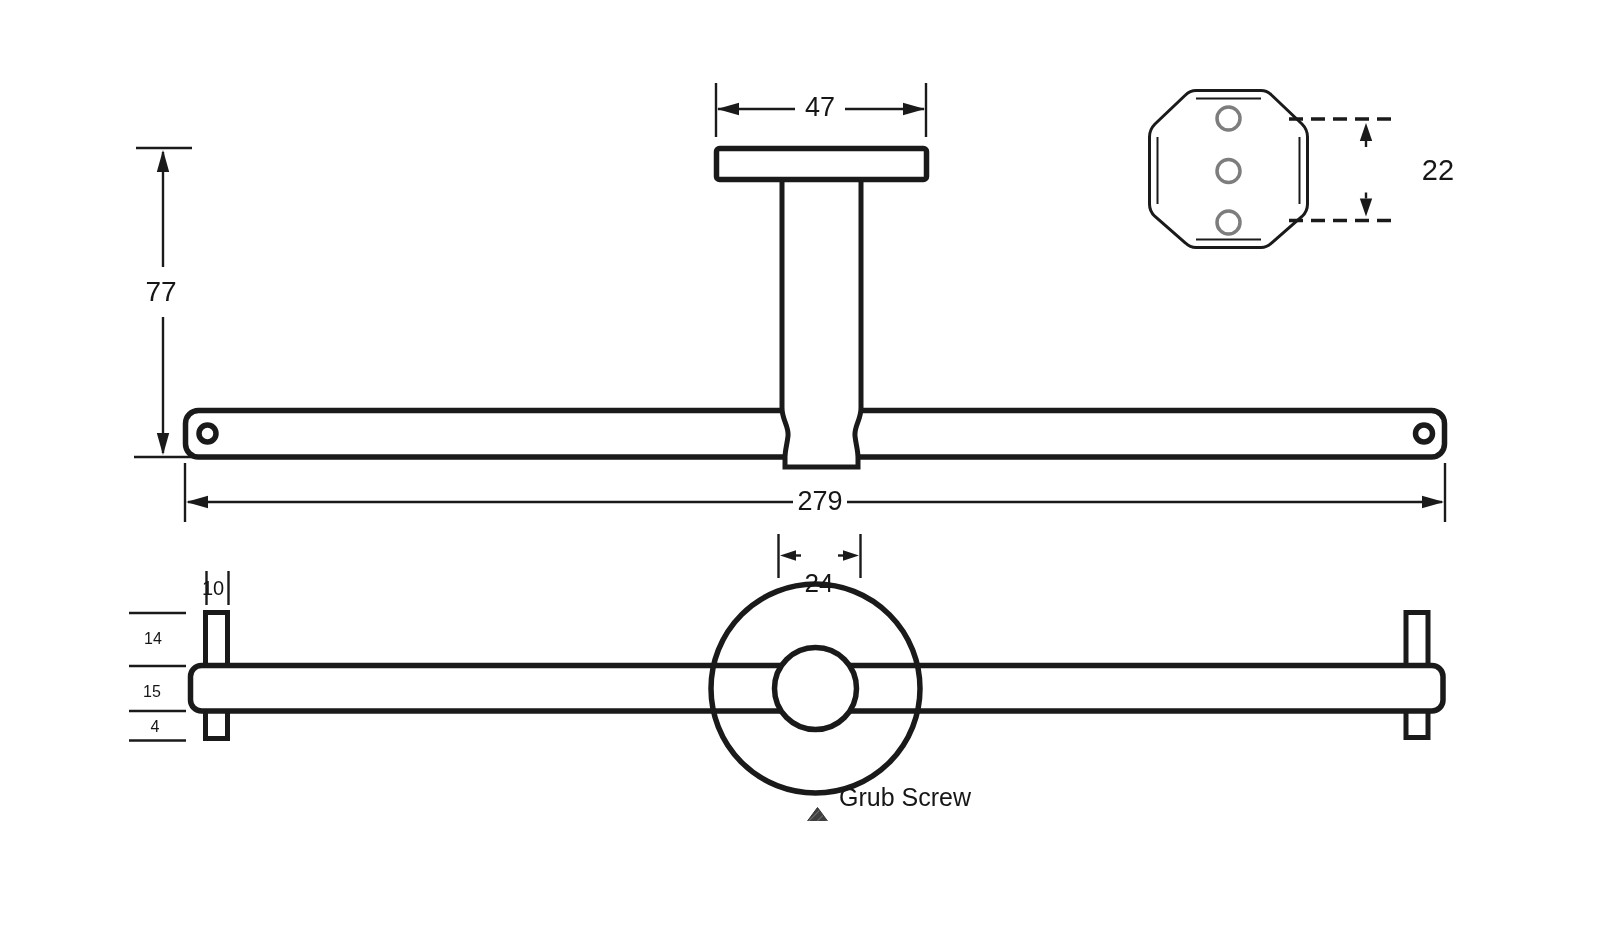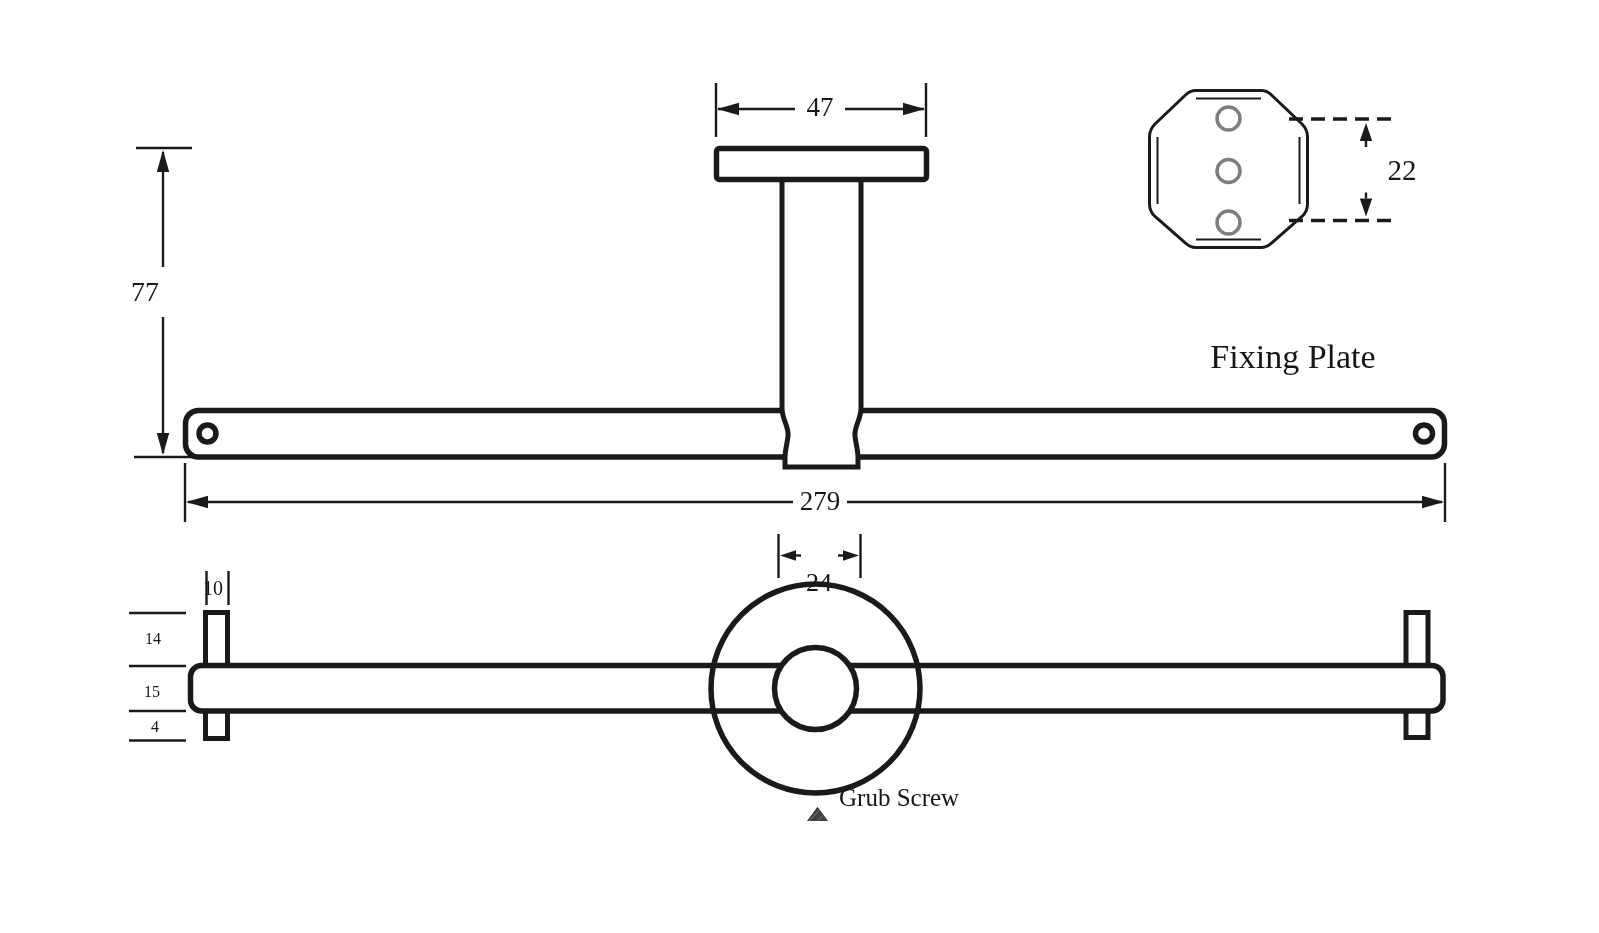--- a/index.html
+++ b/index.html
@@ -1,20 +1,20 @@
 <!DOCTYPE html>
 <html><head>
 <meta charset="utf-8">
 <style>
   html,body{margin:0;padding:0;background:#ffffff;}
   .canvas{
     position:relative;
     width:1599px;height:821px;
     background:#ffffff;
-    font-family:Liberation Serif, serif;
+    font-family:Liberation Sans, sans-serif;
     color:#161616;
     overflow:hidden;
   }
   .canvas svg{position:absolute;left:0;top:0;}
   .lbl{
     position:absolute;
     white-space:nowrap;
     color:#161616;
     transform:translate(-50%,-50%);
     background:transparent;
@@ -133,24 +133,23 @@
         <line x1="129" y1="666" x2="186" y2="666"></line>
         <line x1="129" y1="711" x2="186" y2="711"></line>
         <line x1="129" y1="740.5" x2="186" y2="740.5"></line>
       </g>
 
       <path d="M 807.5 847.5 L 807.5 821 L 817.5 807.5 L 827.5 821 L 827.5 847.5 Z" fill="url(#hatch)" stroke="#333333" stroke-width="1"></path>
     </g>
   </svg>
 
   <div class="lbl dim" style="left:820px;  top:107px;">47</div>
-  <div class="lbl dim-77" style="left:145px;  top:292px;">77</div>
+  <div class="lbl dim-77" style="left:161px;  top:292px;">77</div>
   <div class="lbl dim" style="left:820px;  top:501px;text-align:right;">279</div>
-  <div class="lbl dim-22" style="left:1402px; top:170px;">22</div>
-  <div class="lbl title-lbl" style="left:1293px; top:357px;">Fixing Plate</div>
+  <div class="lbl dim-22" style="left:1438px; top:170px;">22</div>
   <div class="lbl dim-10" style="left:213px;  top:588px;">10</div>
   <div class="lbl dim-small" style="left:153px;  top:639px;">14</div>
   <div class="lbl dim-small" style="left:152px;  top:692px;text-align:center;">15</div>
   <div class="lbl dim-small" style="left:155px;  top:727px;">4</div>
   <div class="lbl dim-24" style="left:819px;  top:555px;">24</div>
   <div class="lbl grub-lbl left-anchor" style="left:839px; top:797px;">Grub Screw</div>
 
 </div>
 
 </body></html>

